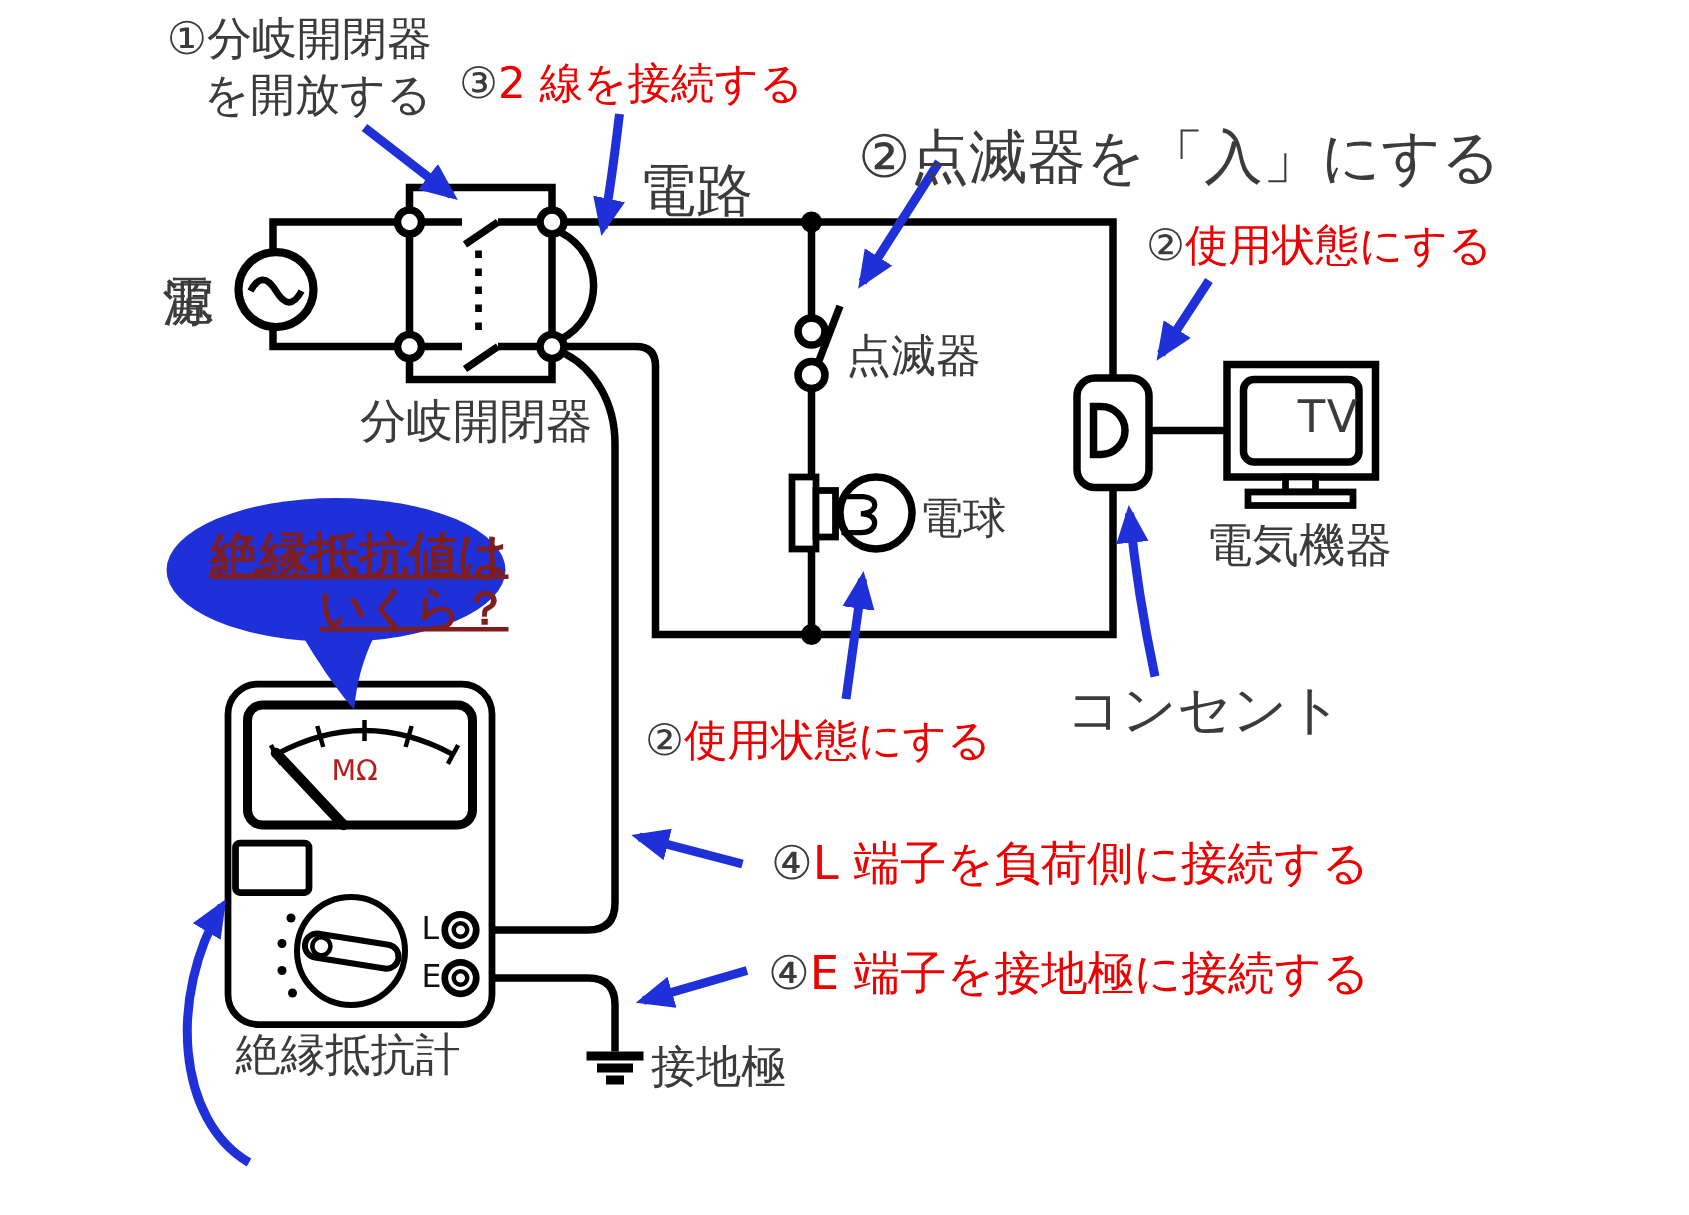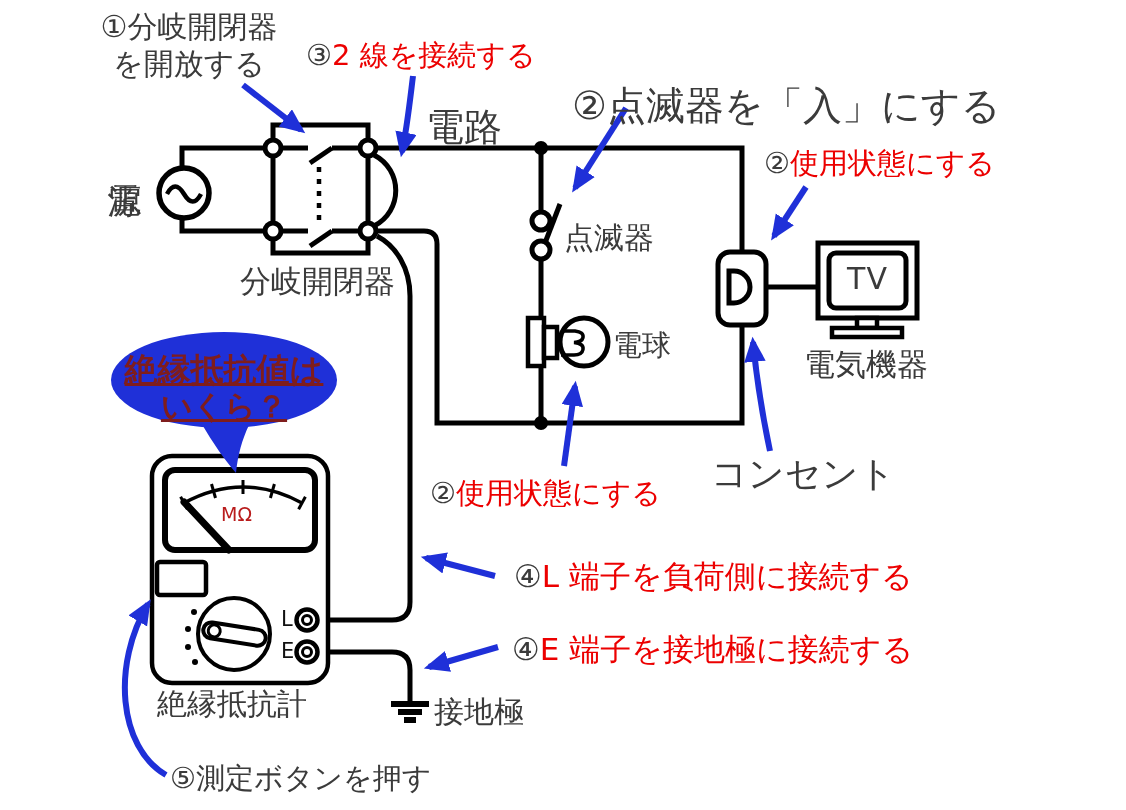--- a/index.html
+++ b/index.html
@@ -12,21 +12,21 @@
   .canvas{
     position:relative;width:1126px;height:810px;background:#fff;overflow:hidden;
     font-family:"DejaVu Sans","Liberation Sans",sans-serif;
   }
   .art{position:absolute;left:0;top:0;z-index:1;}
   .lbl{
     position:absolute;z-index:2;color:var(--ink);white-space:nowrap;
     font-family:"DejaVu Sans","Liberation Sans",sans-serif;
     line-height:1.2;
   }
-  .center{text-align:center;}
+  .center{text-align:right;}
   .red{color:var(--red);}
   .dark{color:var(--ink);}
   .white-bold{color:#7f1d1d;font-weight:700;text-decoration:underline;}
   .vert{writing-mode:vertical-rl;text-orientation:upright;}
 </style>
 </head>
 <body>
 
 <div class="canvas">
 
@@ -198,23 +198,20 @@
   </div>
 
   <div class="lbl" style="left:512px;top:631px;font-size:31px">
     <span class="dark">④</span><span class="red">E 端子を接地極に接続する</span>
   </div>
 
   <div class="lbl" style="left:434px;top:694px;font-size:30px">接地極</div>
 
   <div class="lbl" style="left:157px;top:686px;font-size:30px">絶縁抵抗計</div>
 
-  <div class="lbl" style="left:170px;top:761px;font-size:29px">
-    <span class="dark">⑤</span><span class="dark">測定ボタンを押す</span>
-  </div>
 
   <div class="lbl center white-bold" style="left:109px;top:351px;width:230px;line-height:37px">
     <div style="font-size:33px">絶縁抵抗値は</div>
     <div style="font-size:31px">いくら？</div>
   </div>
 
   <div class="lbl center" style="left:829px;top:261px;width:77px;font-size:30px;letter-spacing:1px">TV</div>
 
   <div class="lbl" style="left:221px;top:503px;font-size:19px;color:#b91c1c">MΩ</div>
 

